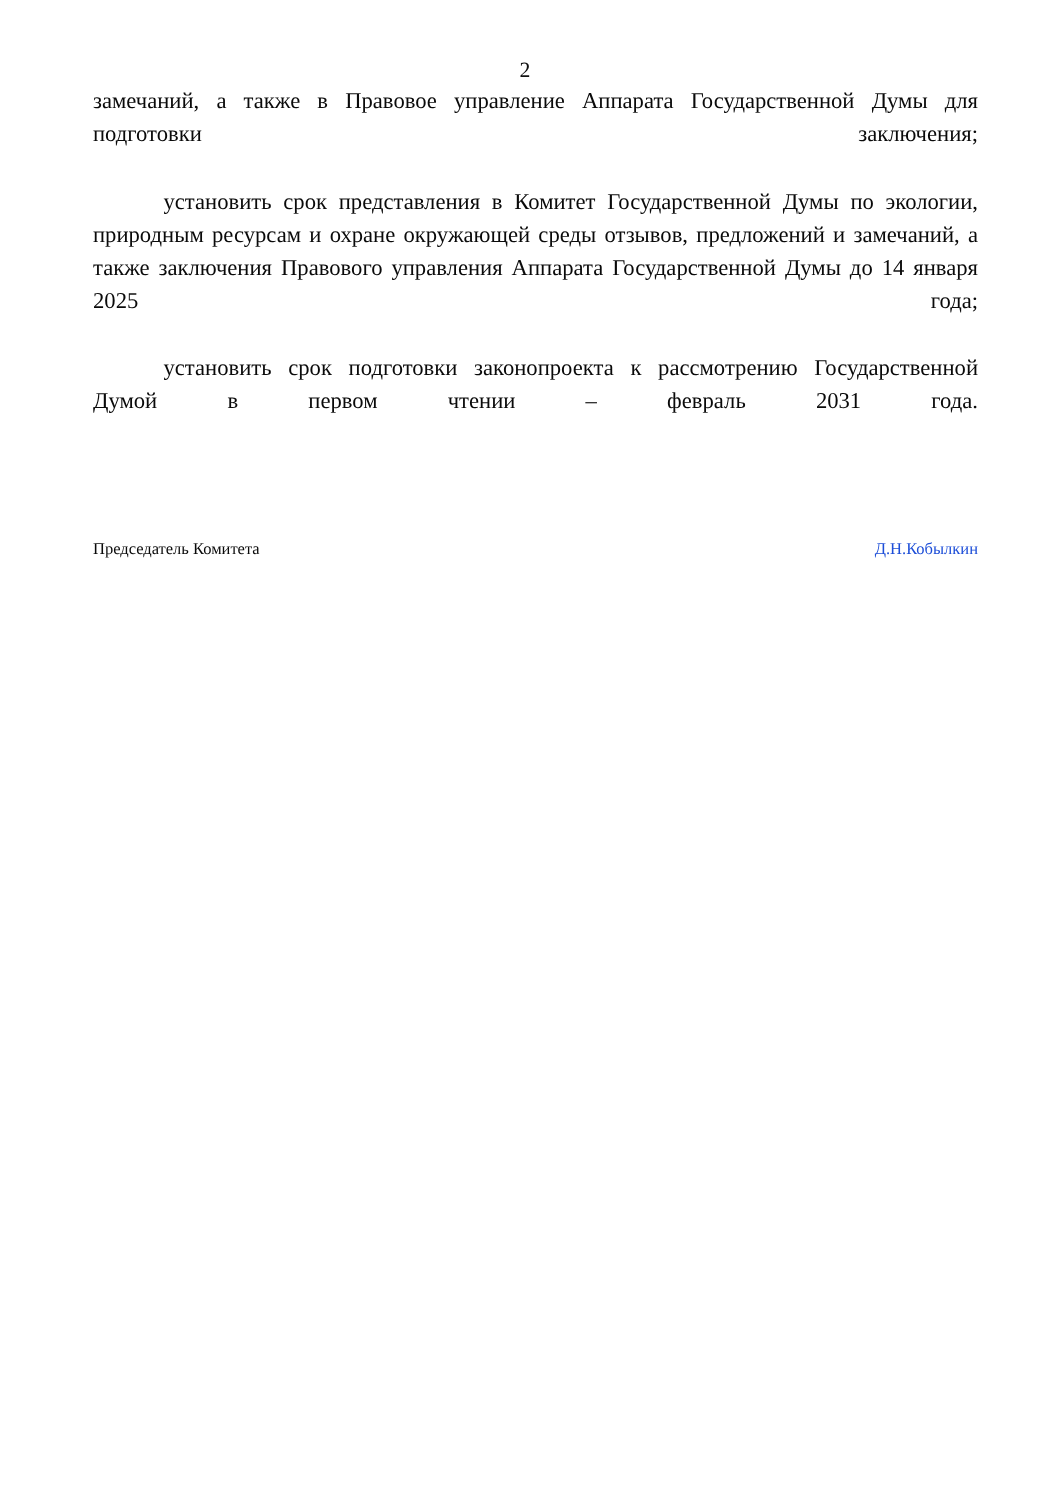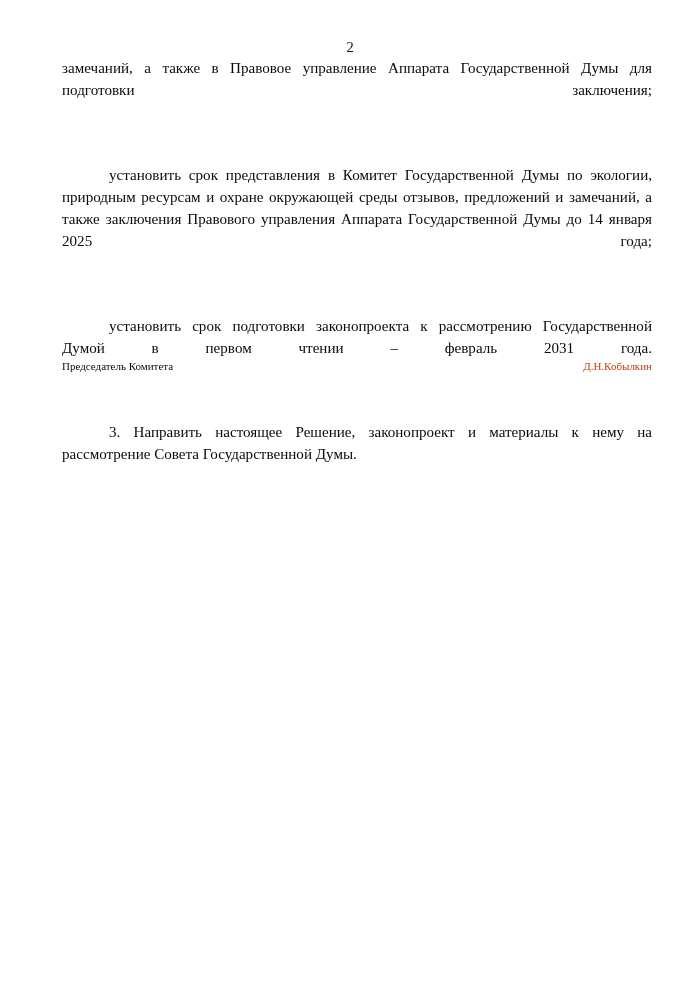--- a/index.html
+++ b/index.html
@@ -50,21 +50,20 @@
     color: #0a0a0a;
   }
 
   
   .para.continued {
     text-indent: 0;
   }
 
   .para.indented {
     text-indent: 47px;
-    margin-top: 40px;
   }
 
   
   .para::after {
     content: "";
     display: inline-block;
     width: 100%;
   }
 
   .para.no-stretch::after {
@@ -84,39 +83,38 @@
     line-height: 22.2px;
   }
 
   .signature-role {
     white-space: nowrap;
     color: #0a0a0a;
   }
 
   .signature-name {
     white-space: nowrap;
-    color: #c2410c;
+    color: #1d4ed8;
   }
 </style>
 </head>
 <body>
 
 <div class="page">
 
   <div class="page-number">2</div>
 
   <div class="body-text">
 
     <p class="para continued">замечаний, а также в Правовое управление Аппарата Государственной Думы для подготовки заключения;</p>
 
     <p class="para indented">установить срок представления в Комитет Государственной Думы по экологии, природным ресурсам и охране окружающей среды отзывов, предложений и замечаний, а также заключения Правового управления Аппарата Государственной Думы до 14 января 2025 года;</p>
 
     <p class="para indented">установить срок подготовки законопроекта к рассмотрению Государственной Думой в первом чтении – февраль 2031 года.</p>
 
-    <p class="para indented no-stretch">3. Направить настоящее Решение, законопроект и материалы к нему на рассмотрение Совета Государственной Думы.</p>
 
   </div>
 
   <div class="signature-row">
     <span class="signature-role">Председатель Комитета</span>
     <span class="signature-name">Д.Н.Кобылкин</span>
   </div>
 
 </div>
 

